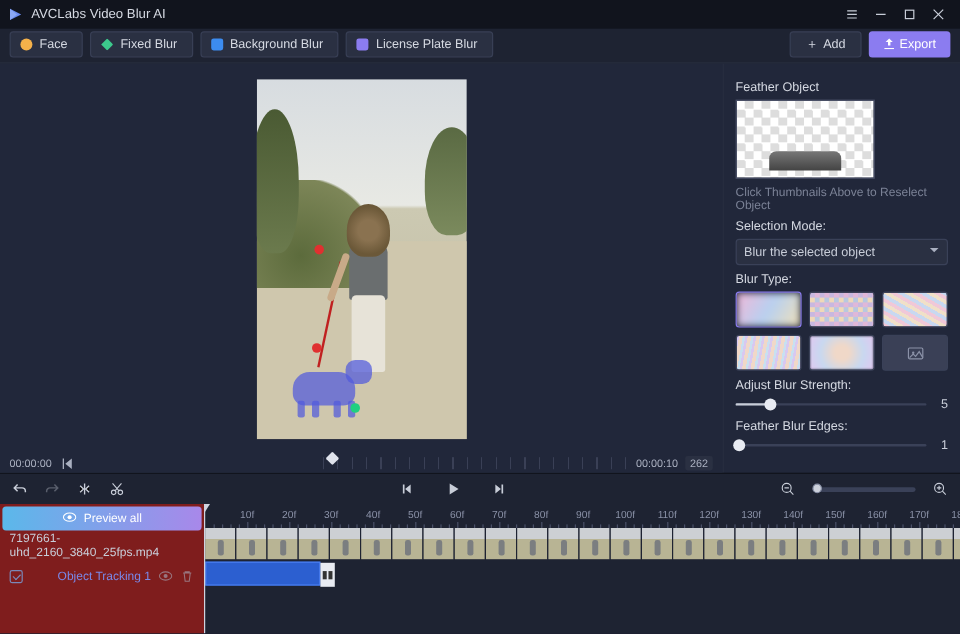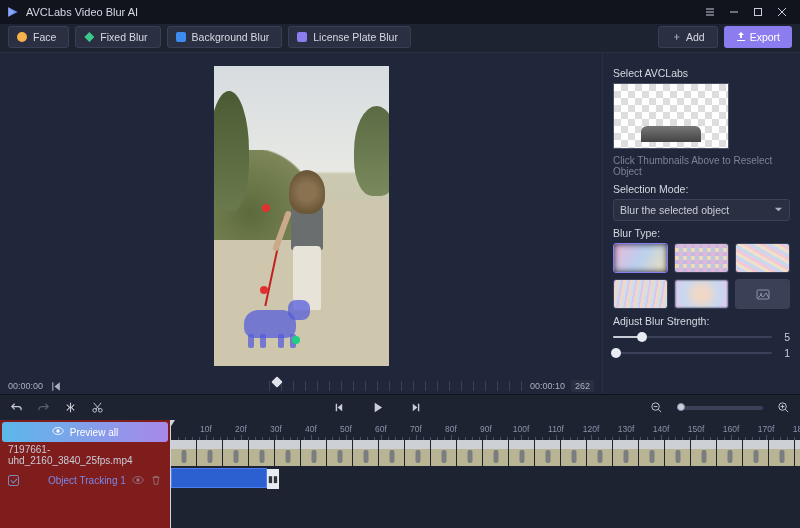--- a/index.html
+++ b/index.html
@@ -212,21 +212,21 @@
           <div class="handle"></div>
         </div>
       <div class="r">
         <span>00:00:10</span>
         <span style="background:#2a3042;padding:1px 4px;border-radius:2px;">262</span>
       </div>
     </div>
   </div>
 
   <div class="right-panel">
-    <div class="rp-label">Select AVCLabs</div>
+    <div class="rp-label">Feather Object</div>
     <div class="thumb-sel">
         <div class="obj"></div>
       </div>
     <div class="hint">Click Thumbnails Above to Reselect Object</div>
 
     <div class="rp-label">Selection Mode:</div>
     <div class="select">
       <span>Blur the selected object</span>
       <span><svg width="9" height="9" viewBox="0 0 10 10">
             <path fill="#aab0c0" d="M1 3l4 4 4-4z"></path>
@@ -261,20 +261,21 @@
 
     <div class="rp-label">Adjust Blur Strength:</div>
     <div class="slider-row">
       <div class="slider">
           <div class="fill" style="width:18%;"></div>
           <div class="knob" style="left:calc(18% - 5px);"></div>
         </div>
       <span class="slider-val">5</span>
     </div>
 
+    <div class="rp-label">Feather Blur Edges:</div>
     <div class="slider-row">
       <div class="slider">
           <div class="fill" style="width:2%;"></div>
           <div class="knob" style="left:calc(2% - 5px);"></div>
         </div>
       <span class="slider-val">1</span>
     </div>
   </div>
 </div>
 

